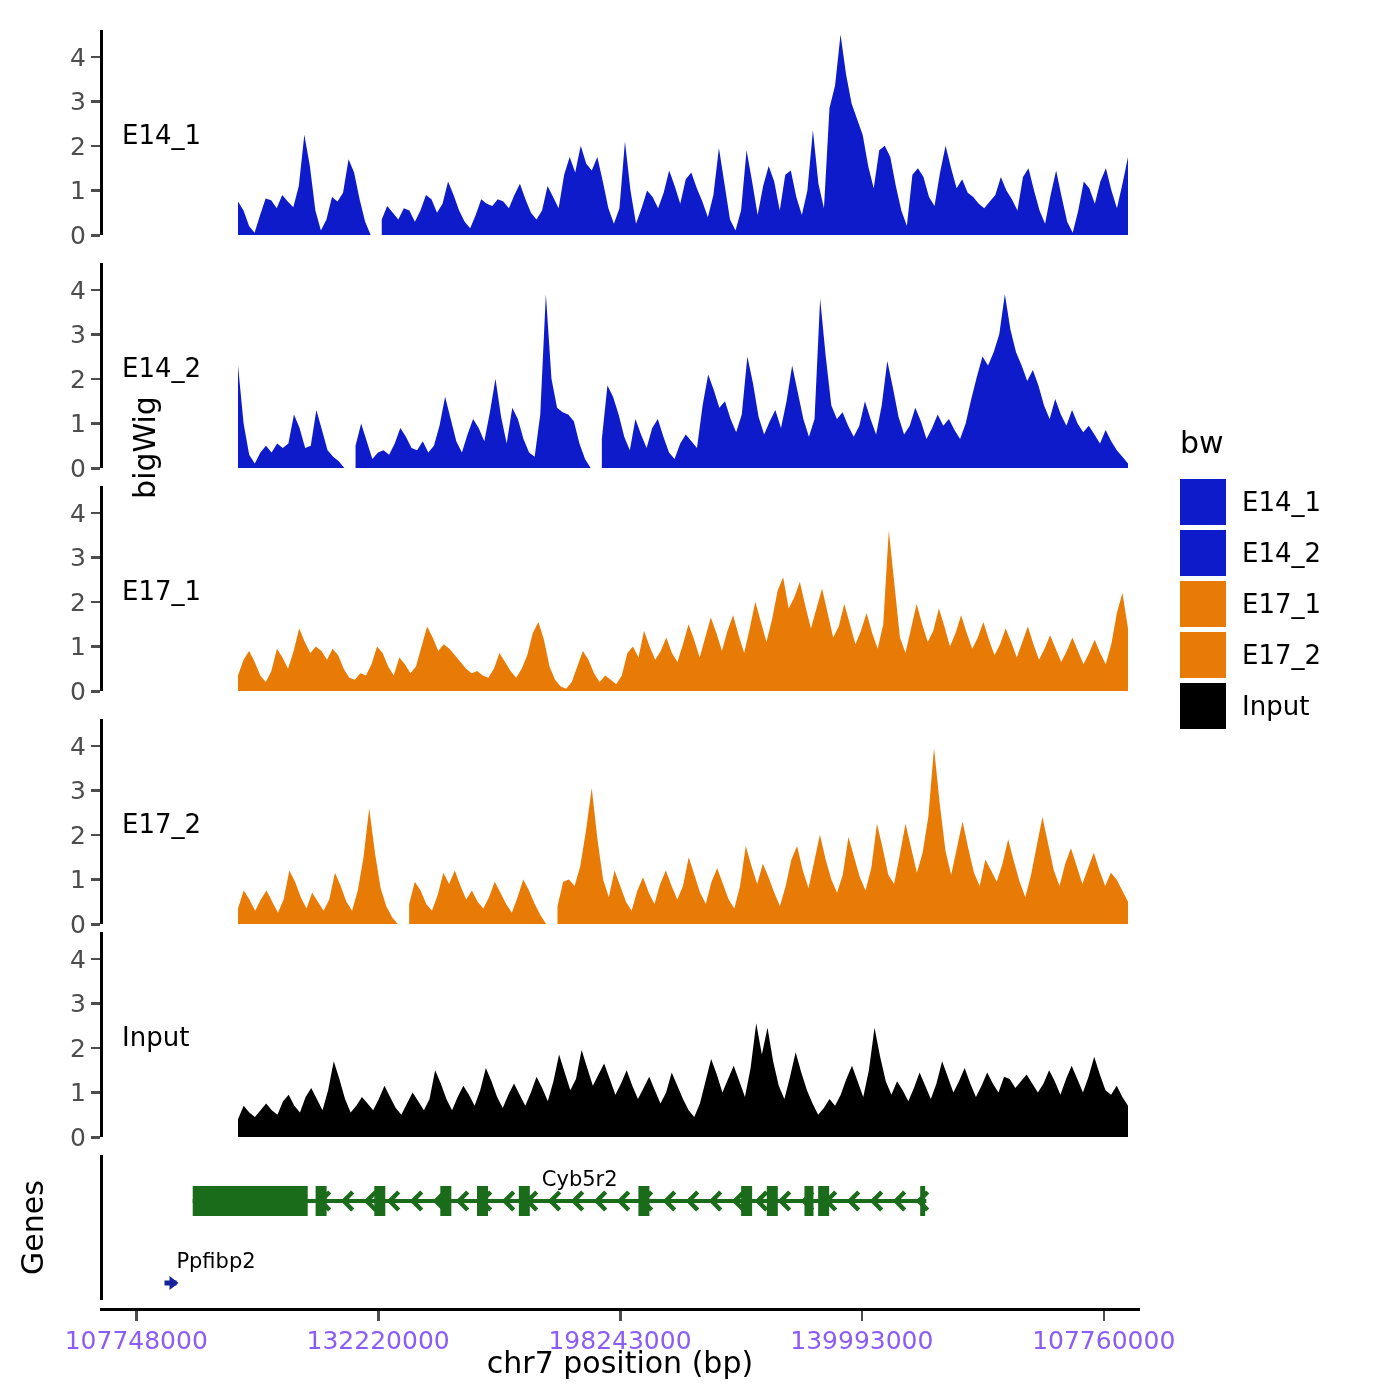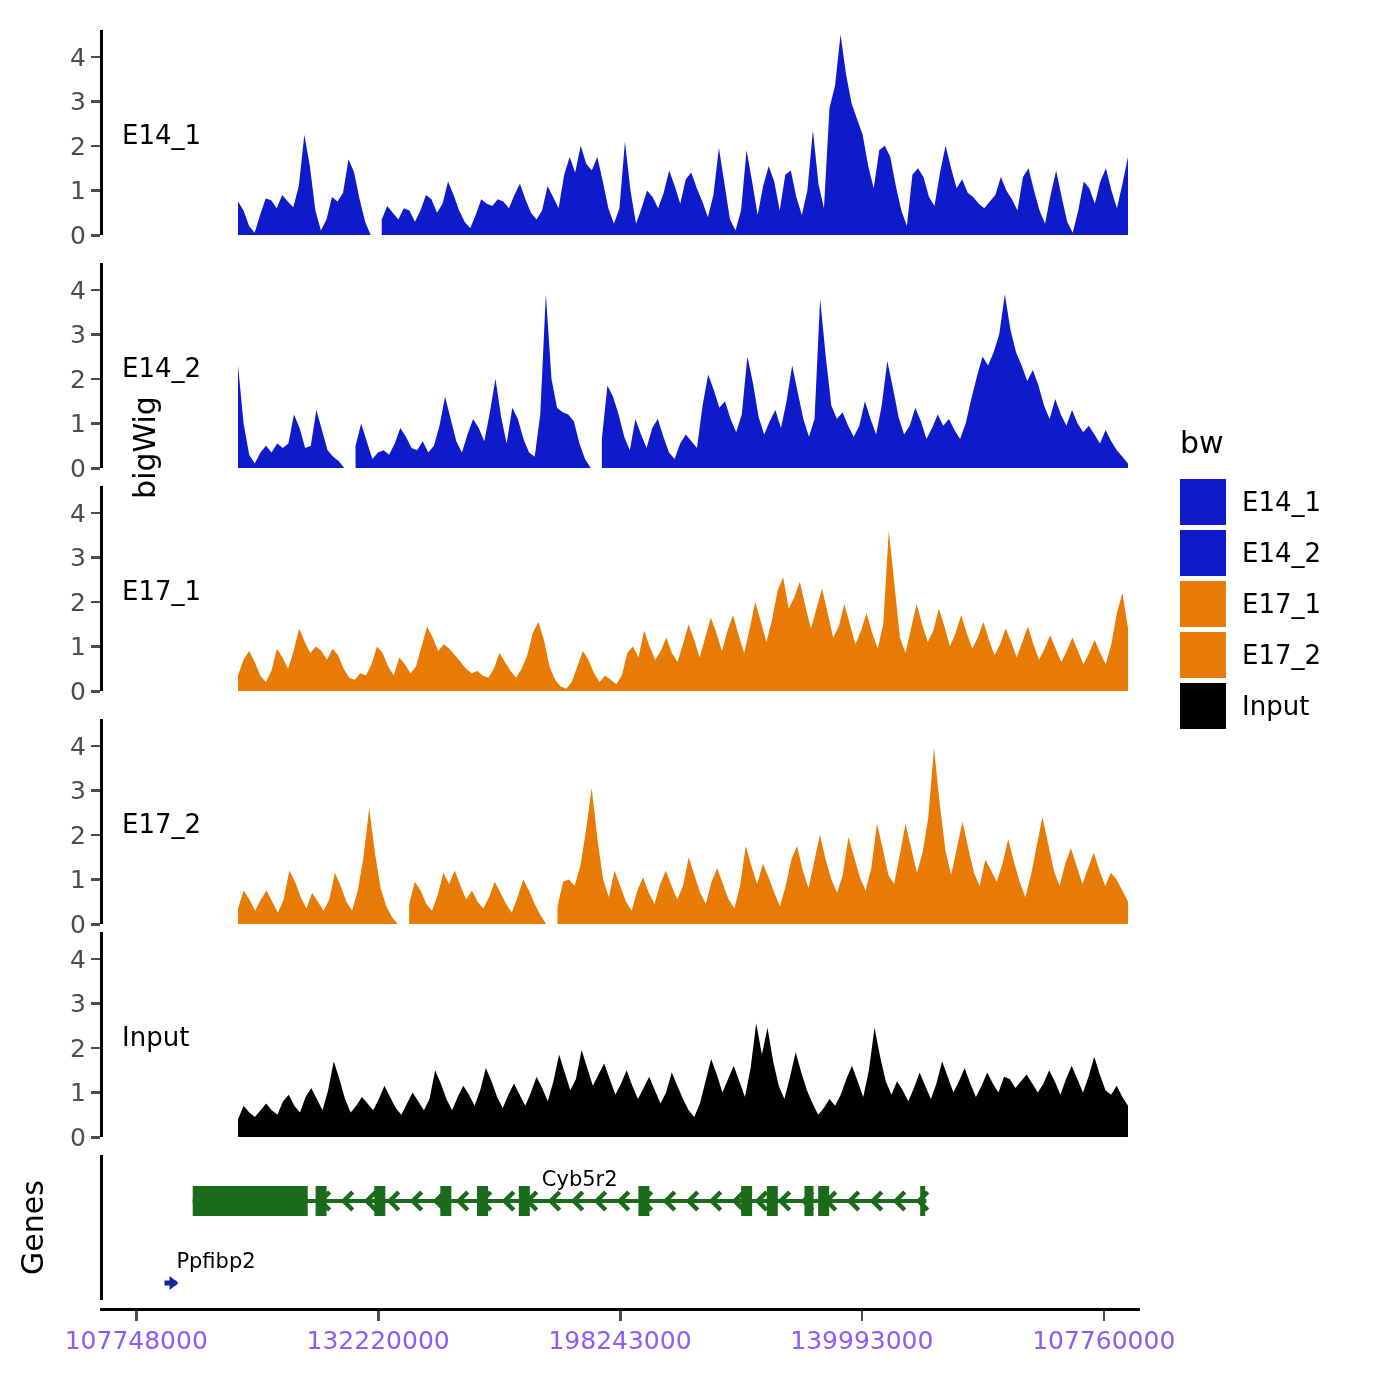--- a/index.html
+++ b/index.html
@@ -191,20 +191,21 @@
       <div class="xtick" style="left: 377.14px; top: 1311px;"></div>
       <div class="xticklab" style="left: 378.14px; top: 1326px;">132220000</div>
       <div class="xtick" style="left: 619px; top: 1311px;"></div>
       <div class="xticklab" style="left: 620px; top: 1326px;">198243000</div>
       <div class="xtick" style="left: 860.86px; top: 1311px;"></div>
       <div class="xticklab" style="left: 861.86px; top: 1326px;">139993000</div>
       <div class="xtick" style="left: 1102.72px; top: 1311px;"></div>
       <div class="xticklab" style="left: 1103.72px; top: 1326px; text-align: right;">107760000</div>
     </div>
 
+  <div class="xaxis-title" style="left:100px;top:1345px;width:1040px;">chr7 position (bp)</div>
 
   <div id="legend" class="legend" style="left:1172px;top:425px;width:190px;height:310px;">
     <div class="legend-title" style="left:8px;top:0;">bw</div>
   <div class="legend-sw" style="left: 8px; top: 54px; background: rgb(13, 27, 203);"></div>
       <div class="legend-lab" style="left: 70px; top: 77px;">E14_1</div>
       <div class="legend-sw" style="left: 8px; top: 105px; background: rgb(13, 27, 203);"></div>
       <div class="legend-lab" style="left: 70px; top: 128px;">E14_2</div>
       <div class="legend-sw" style="left: 8px; top: 156px; background: rgb(232, 122, 6);"></div>
       <div class="legend-lab" style="left: 70px; top: 179px;">E17_1</div>
       <div class="legend-sw" style="left: 8px; top: 207px; background: rgb(232, 122, 6);"></div>

